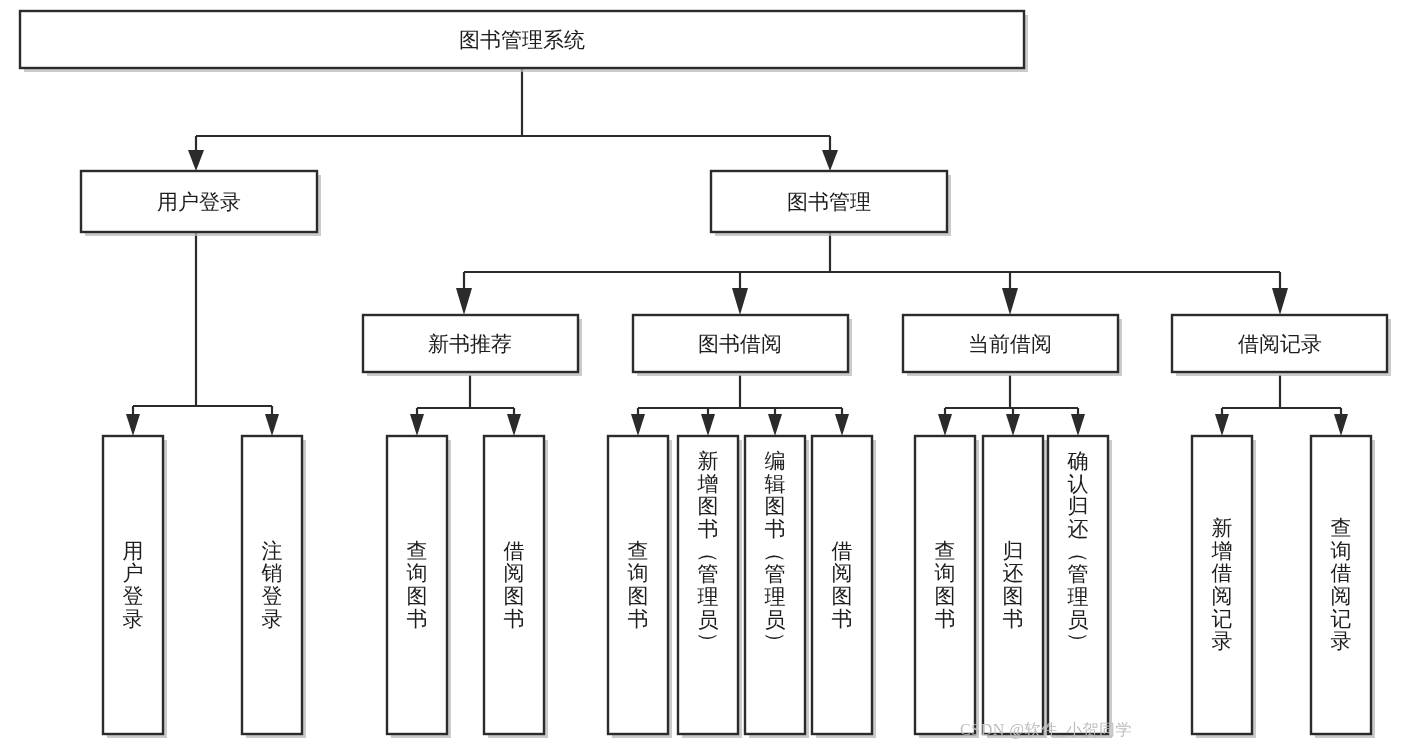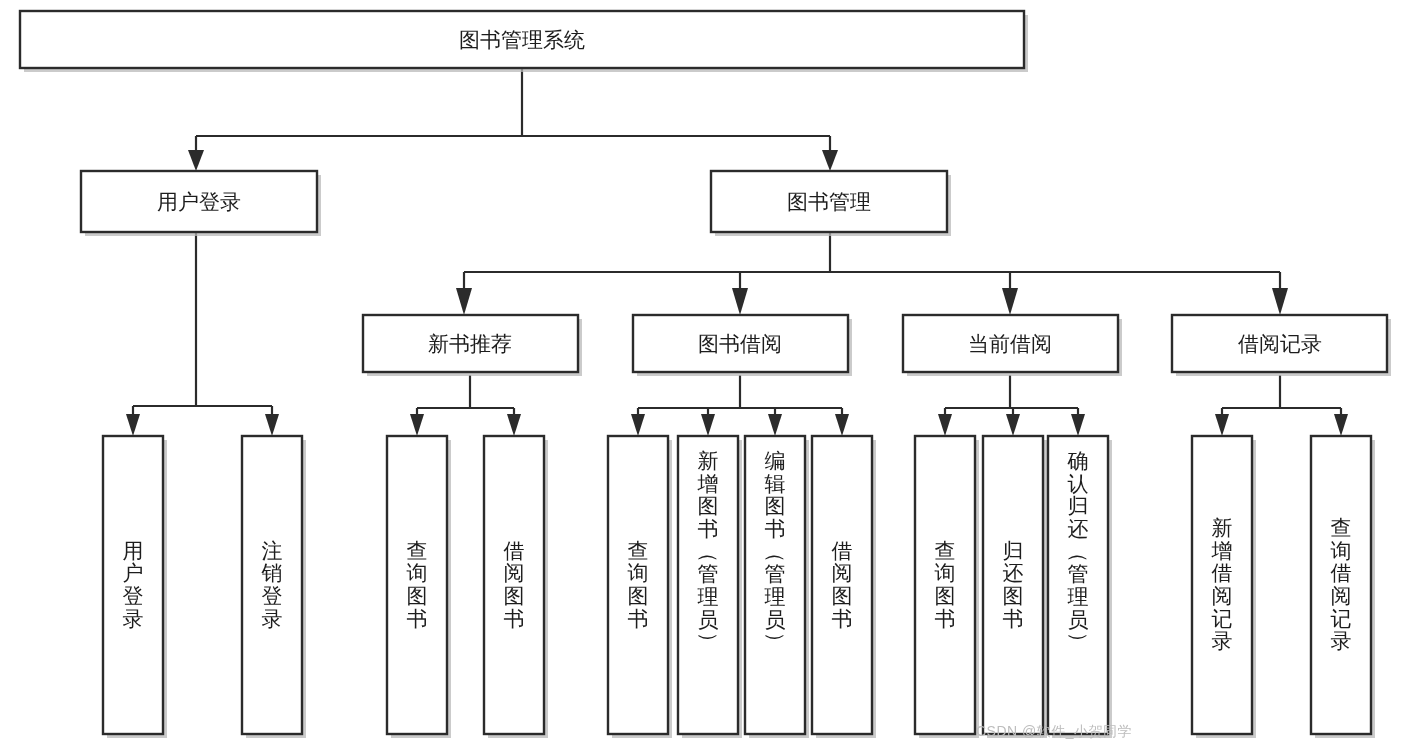--- a/index.html
+++ b/index.html
@@ -48,22 +48,22 @@
     font-family: "DejaVu Sans", "Liberation Sans", sans-serif;
     fill: #1d1d1d;
     font-size: 21px;
     text-anchor: middle;
     dominant-baseline: middle;
   }
   .watermark {
     position: absolute;
     right: 12px;
     bottom: 6px;
-    font-family: Liberation Sans, sans-serif;
-    font-size: 14px;
+    font-family: Liberation Serif, serif;
+    font-size: 16px;
     color: #bdbdbd;
     letter-spacing: 0.5px;
     white-space: nowrap;
     user-select: none;
     margin-top: 16px;
   }
   .vtext-wrap {
     position: absolute;
     display: flex;
     flex-direction: column;

